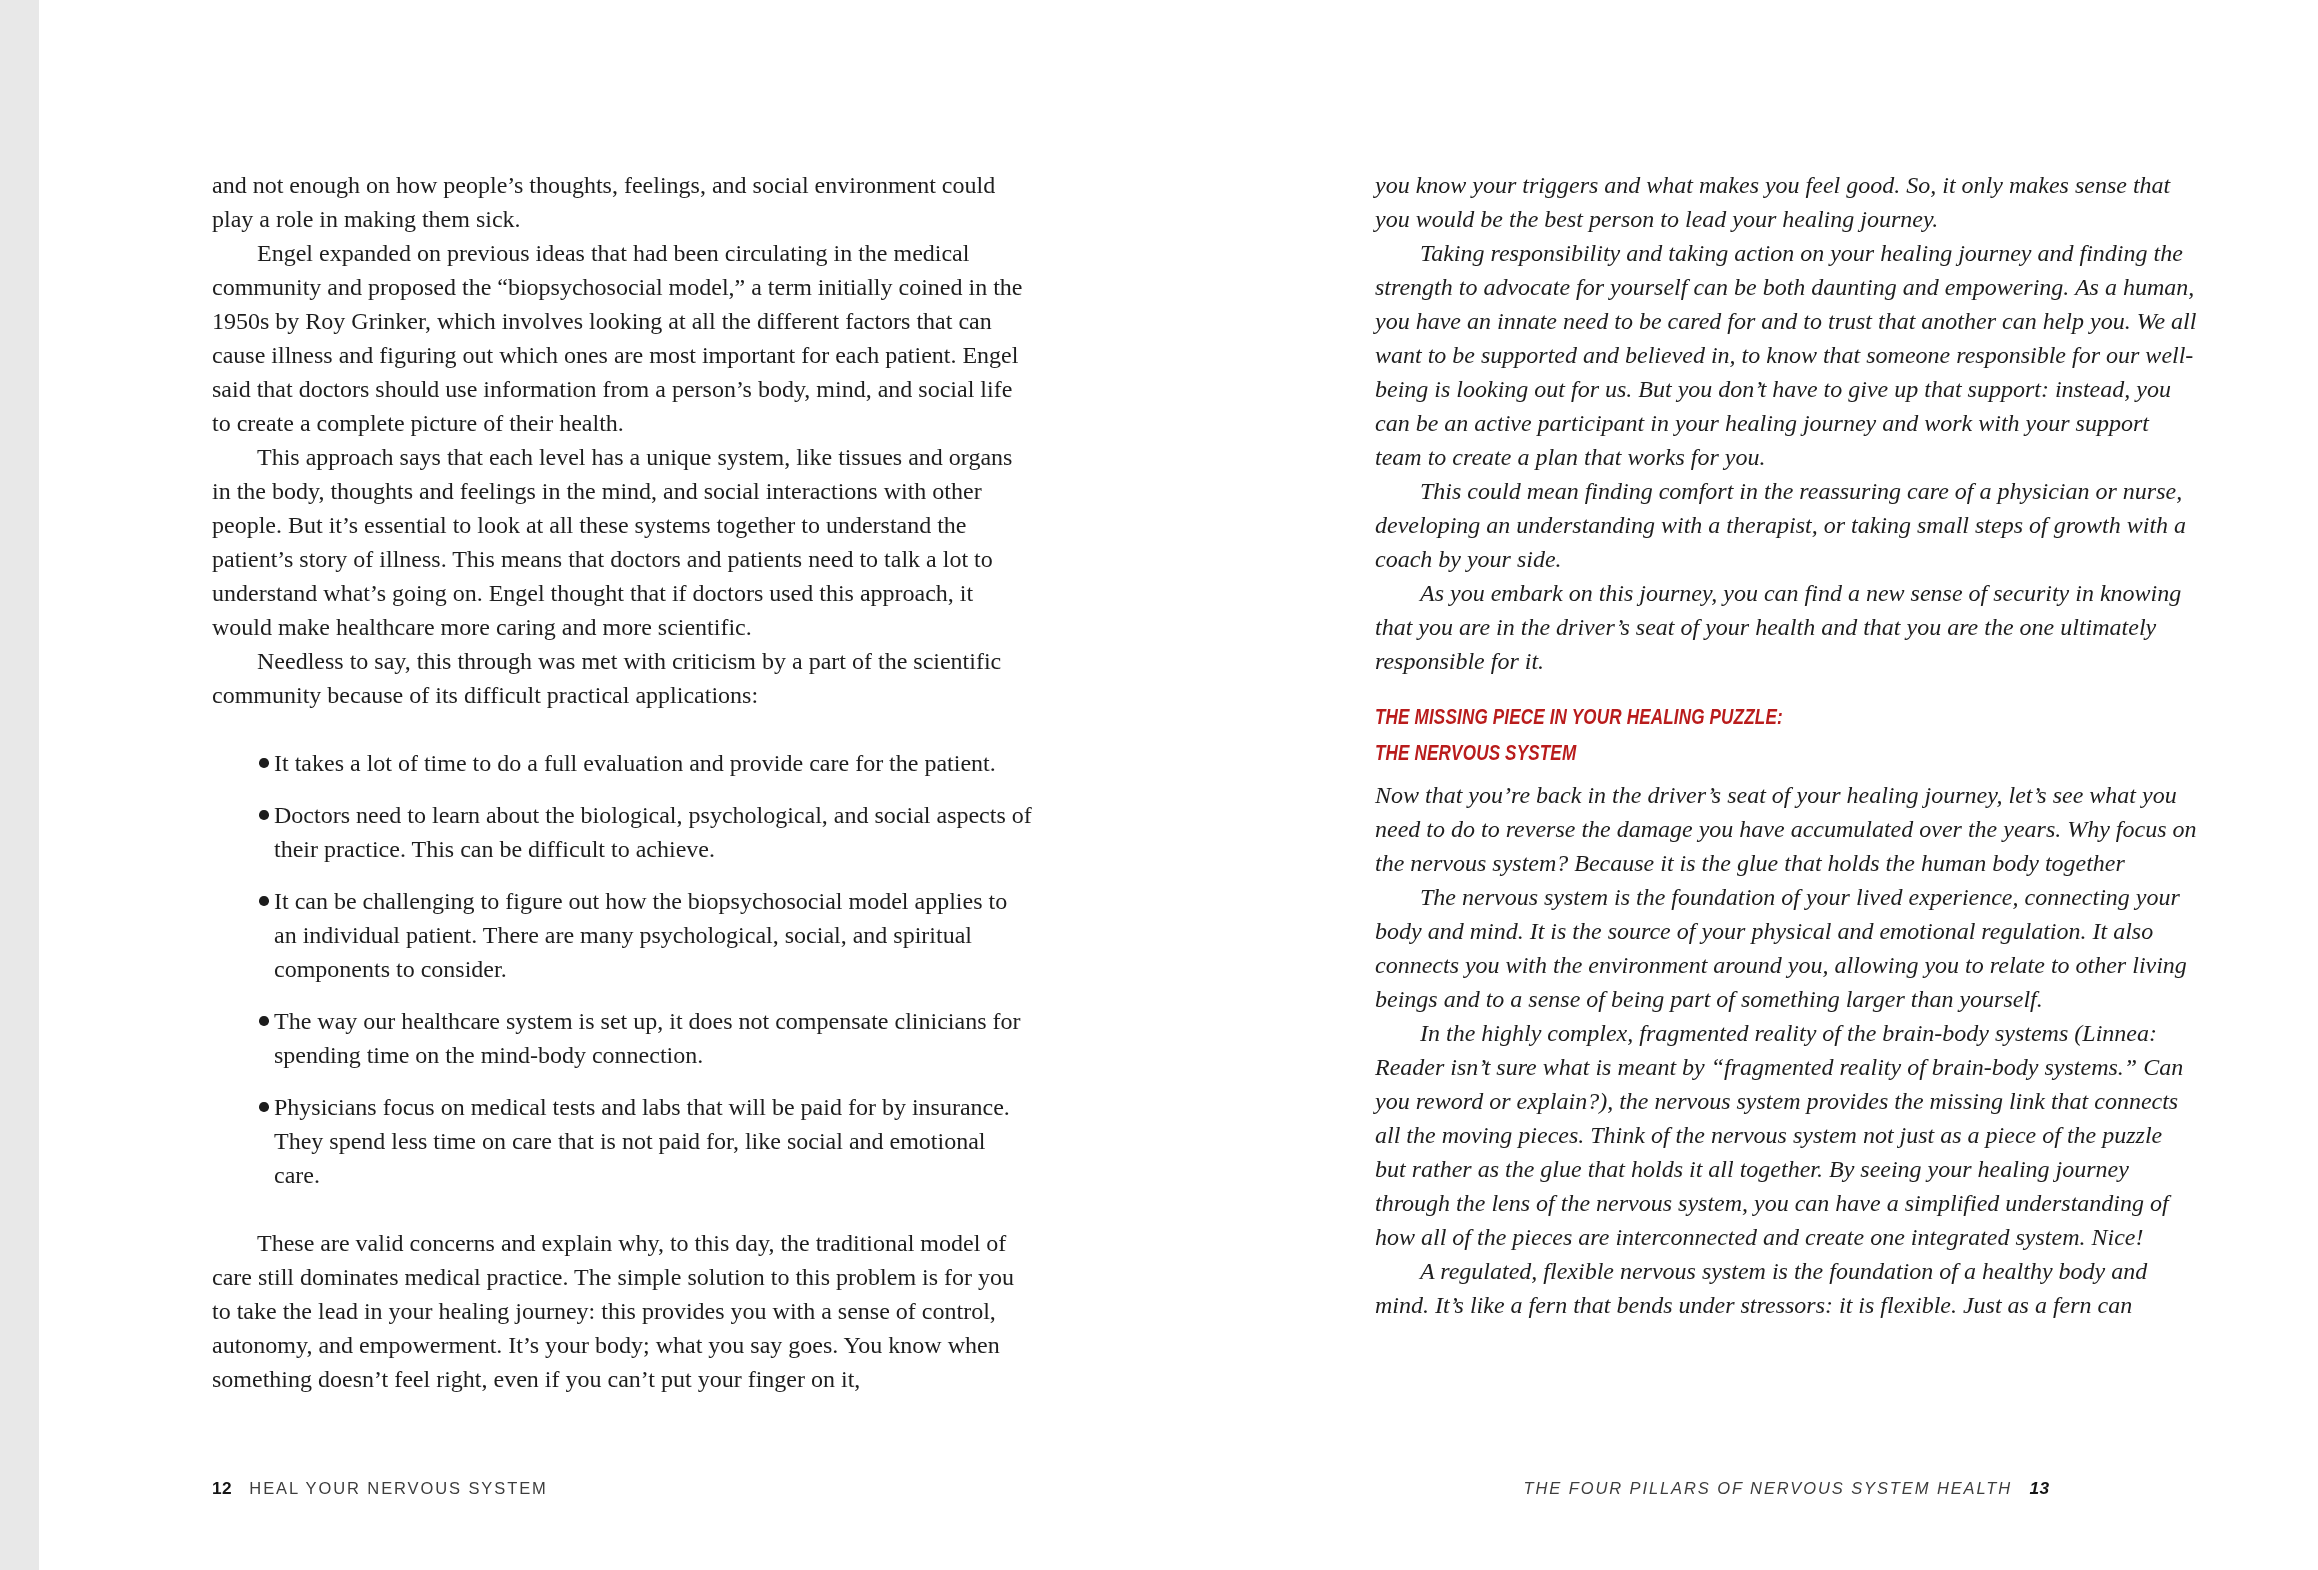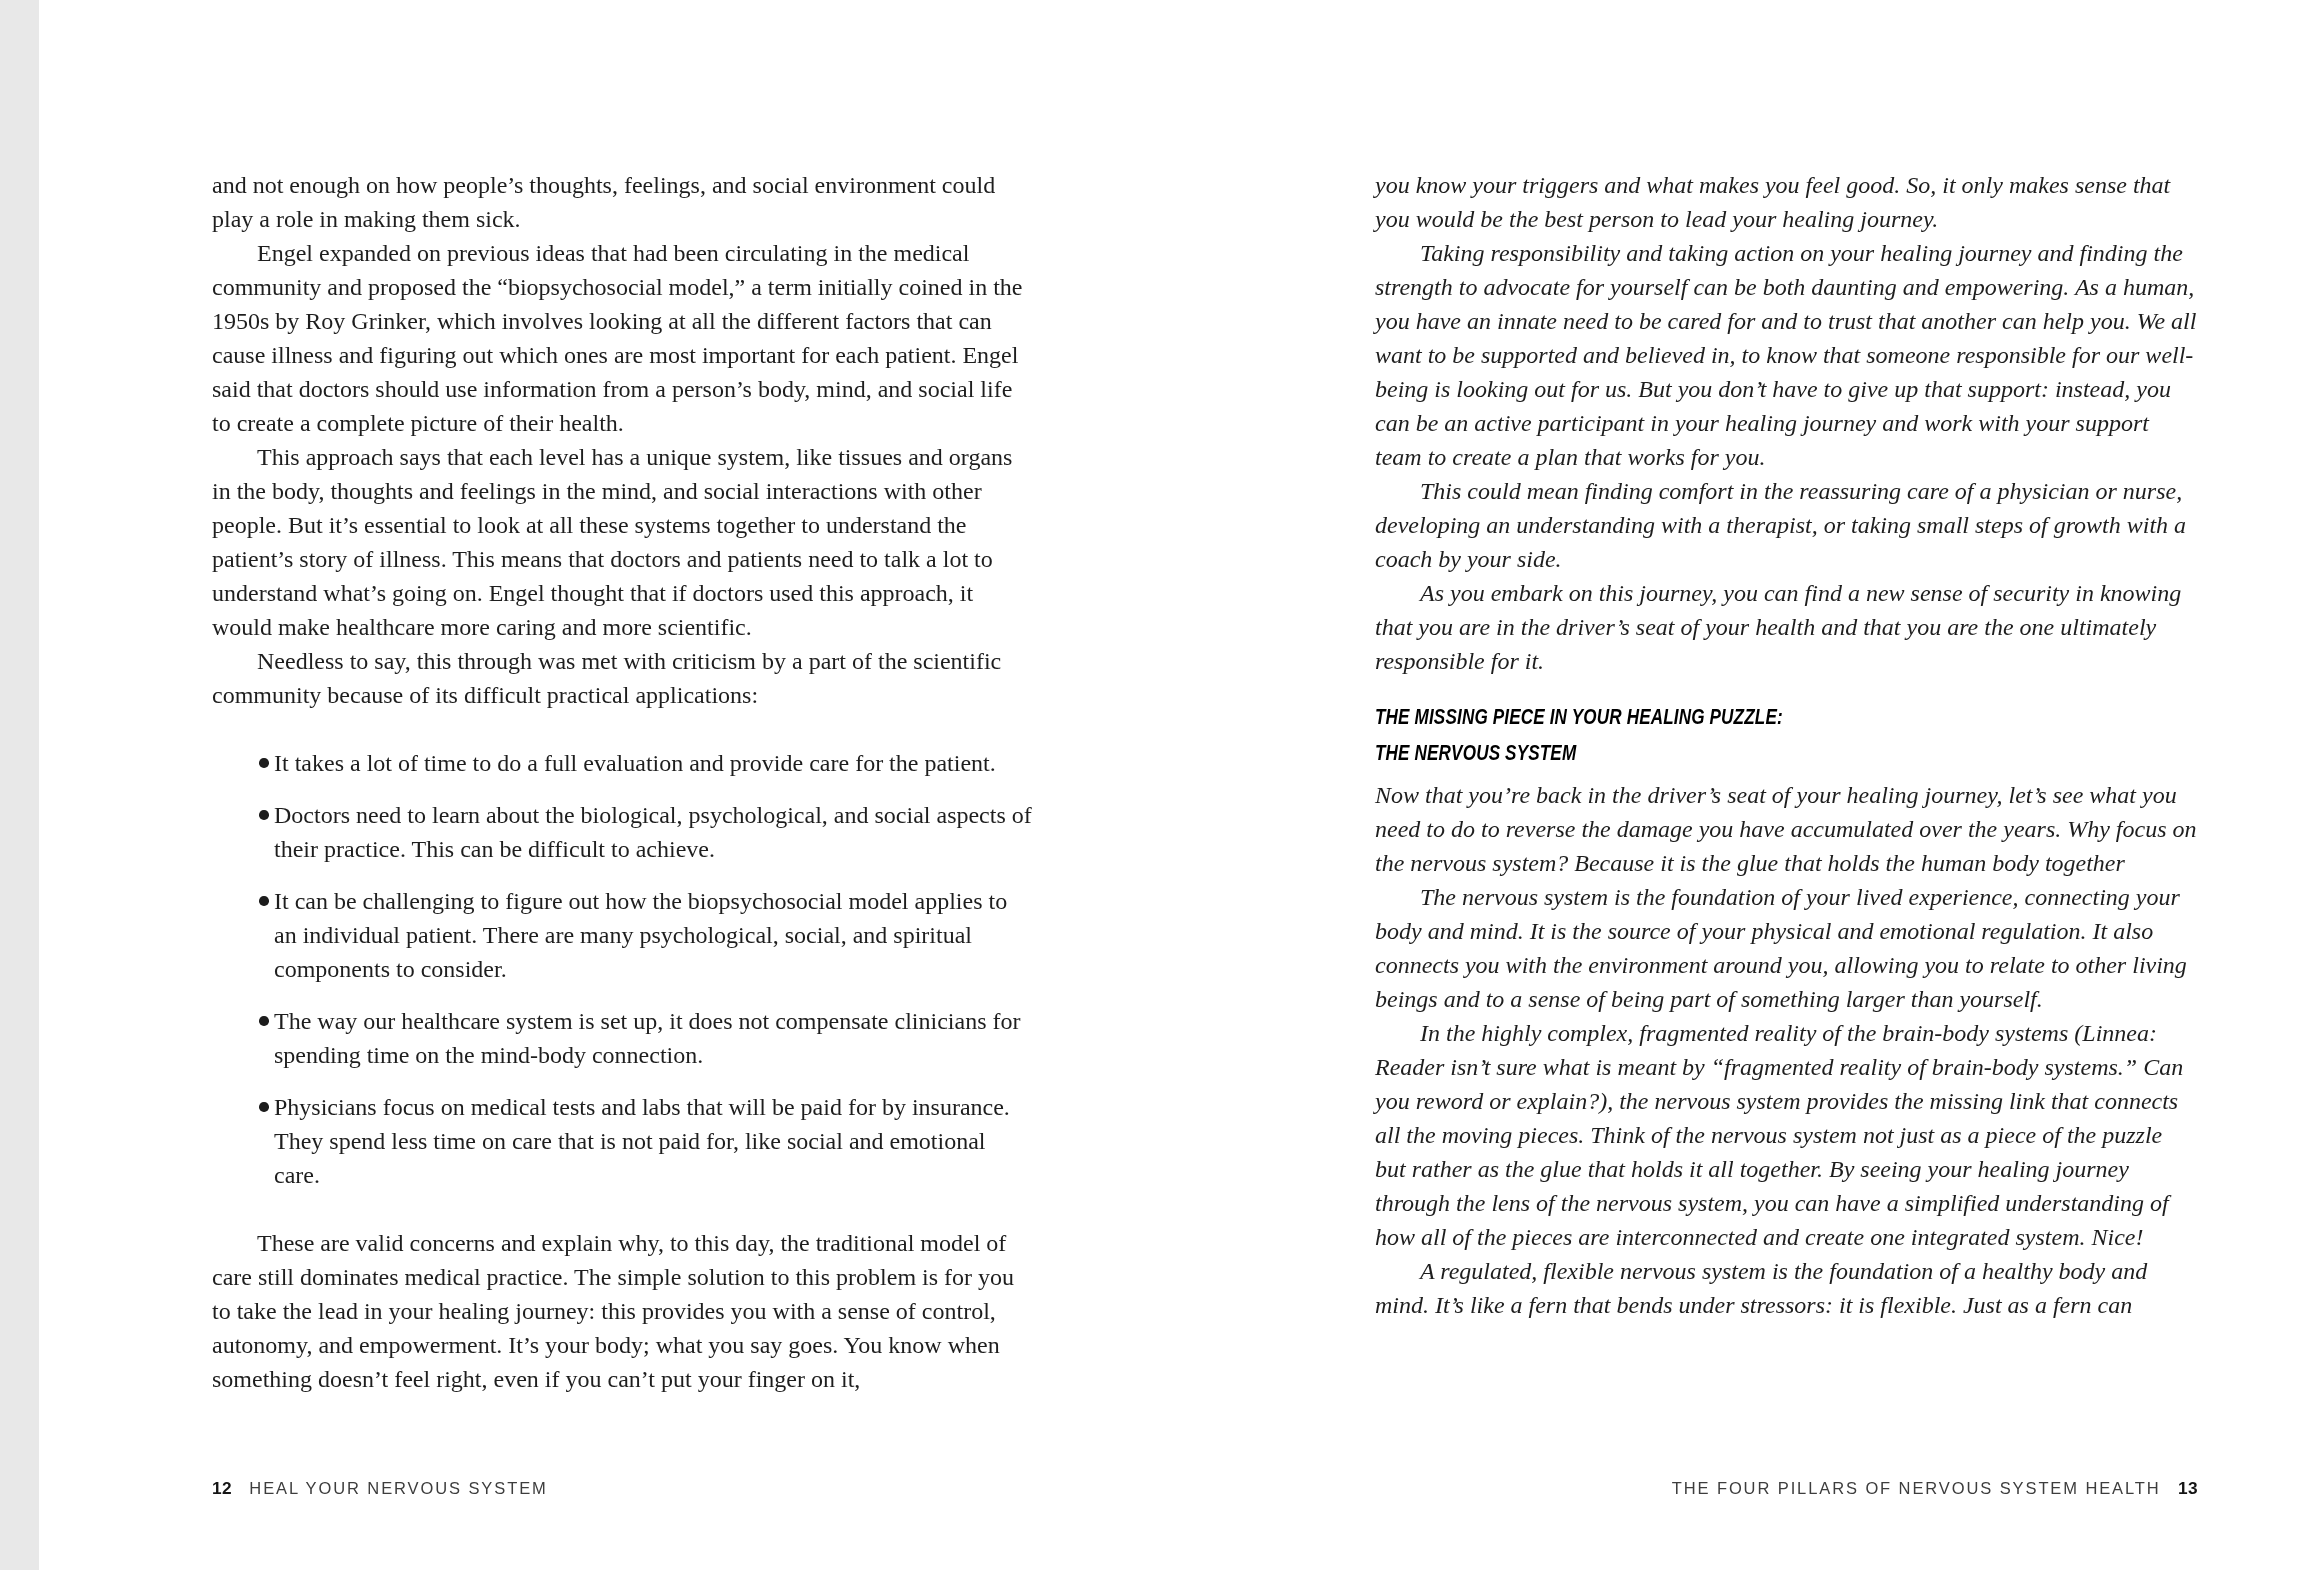--- a/index.html
+++ b/index.html
@@ -45,21 +45,21 @@
     height: 9.5px;
     border-radius: 50%;
     background: #1c1c1c;
   }
   h2.section-heading {
     margin: 21px 0 7px 0;
     font-family: "Liberation Sans", sans-serif;
     font-weight: 700;
     font-size: 22.5px;
     line-height: 36px;
-    color: #000000;
+    color: #b91c1c;
     letter-spacing: 0.2px;
   }
   h2.section-heading .hline {
     display: block;
     transform: scaleX(0.76);
     transform-origin: 0 50%;
     white-space: nowrap;
   }
   .folio {
     position: absolute;
@@ -71,21 +71,21 @@
     white-space: nowrap;
   }
   .folio .pagenum {
     font-weight: 700;
     font-size: 17.3px;
     letter-spacing: 0.4px;
     color: #141414;
   }
   .folio-left { left: 173px; }
   .folio-left .pagenum { margin-right: 17.3px; }
-  .folio-right { left: 1336px; width: 823px; text-align: right; }
+  .folio-right { left: 1336px; width: 823px; text-align: center; font-style: italic; }
   .folio-right .pagenum { margin-left: 17.3px; }
 </style>
 </head>
 <body>
 
 <div class="spread">
 
   <div class="textcol textcol-left">
     <p class="para">and not enough on how people’s thoughts, feelings, and social environment could play a role in making them sick.</p>
     <p class="para indent">Engel expanded on previous ideas that had been circulating in the medical community and proposed the “biopsychosocial model,” a term initially coined in the 1950s by Roy Grinker, which involves looking at all the different factors that can cause illness and figuring out which ones are most important for each patient. Engel said that doctors should use information from a person’s body, mind, and social life to create a complete picture of their health.</p>

